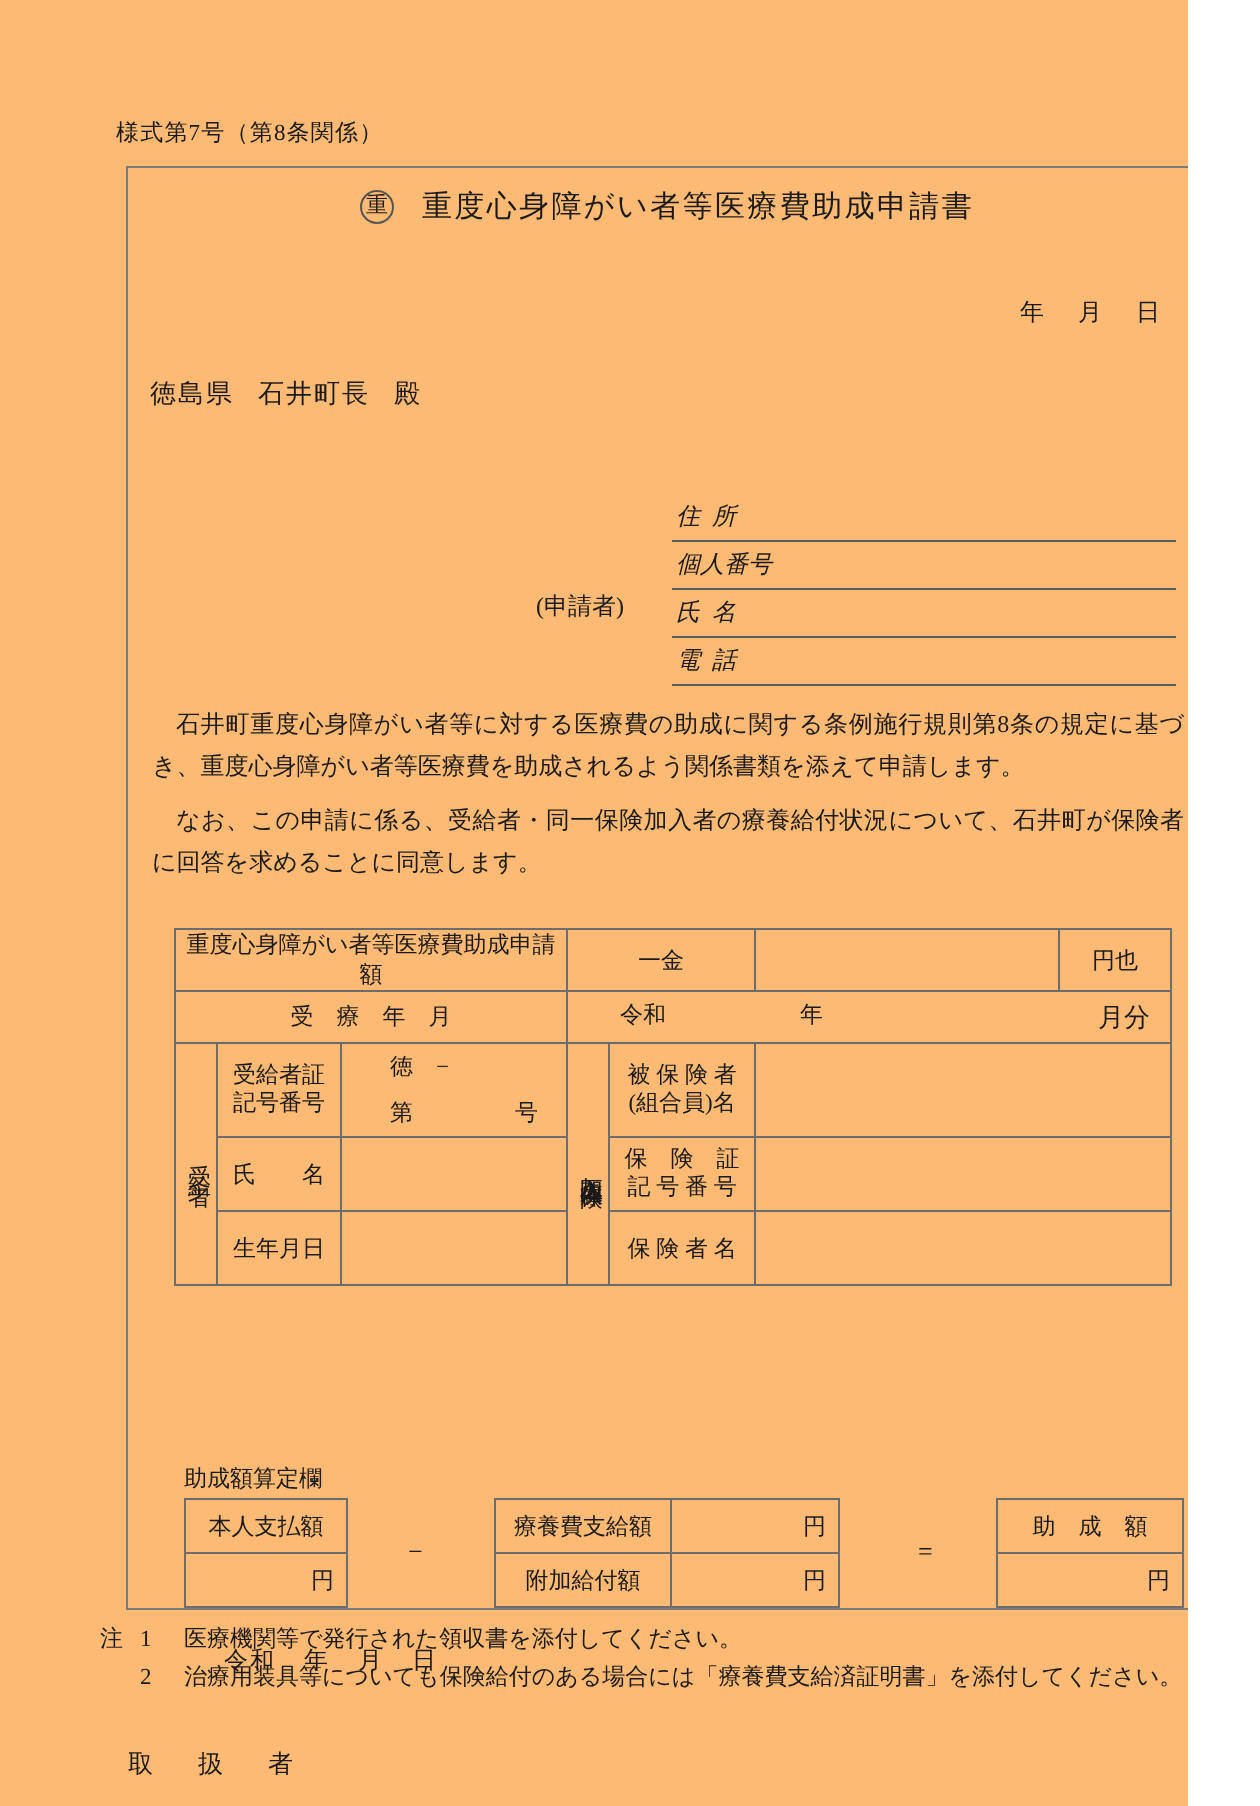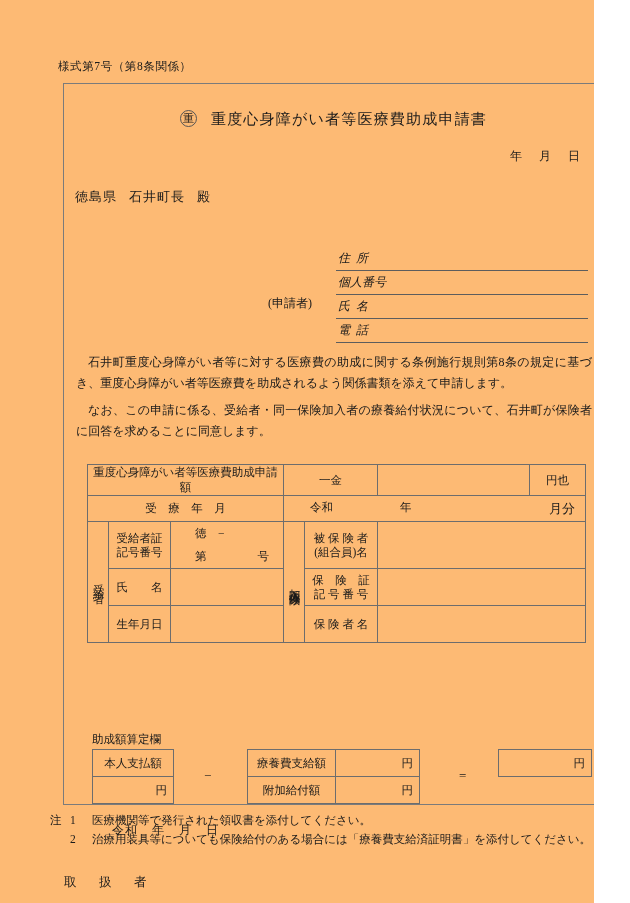--- a/index.html
+++ b/index.html
@@ -37,21 +37,21 @@
     width: 541px;
     height: 722px;
     border: 1px solid #7b7b7b;
     box-sizing: border-box;
   }
 
   
   .title-row {
     position: absolute;
     left: 0;
-    top: 26px;
+    top: 10px;
     width: 100%;
     text-align: center;
     white-space: nowrap;
   }
   .seal {
     display: inline-block;
     width: 17px;
     height: 17px;
     line-height: 15px;
     border: 1px solid #555;
@@ -477,20 +477,25 @@
             </td>
           </tr>
         </tbody>
       </table>
 
       <span class="op op-equal">=</span>
 
       <table class="cbox box-subs">
         <tbody>
           <tr>
+            <td class="ctr">
+              <span>助　成　額</span>
+            </td>
+          </tr>
+          <tr>
             <td class="rgt">
               <span></span><span>円</span>
             </td>
           </tr>
         </tbody>
       </table>
     </div>
 
     <div class="bottom-date">
       <span>令和</span><span class="sp"></span><span>年</span><span class="sp"></span><span>月</span><span class="sp"></span><span>日</span>

